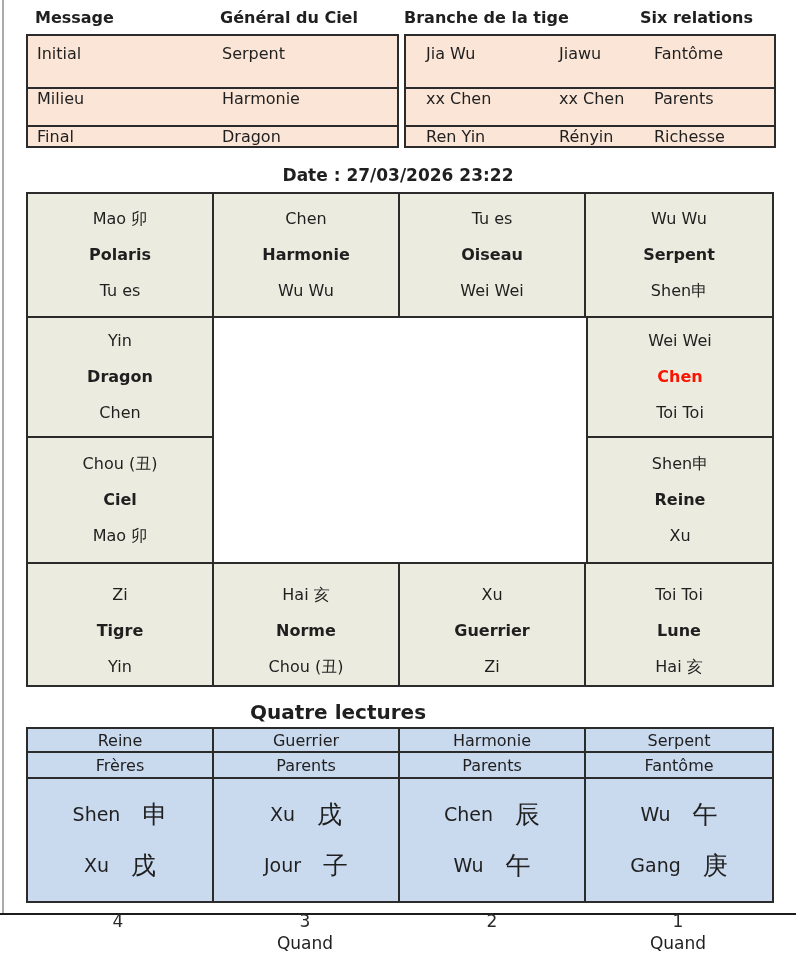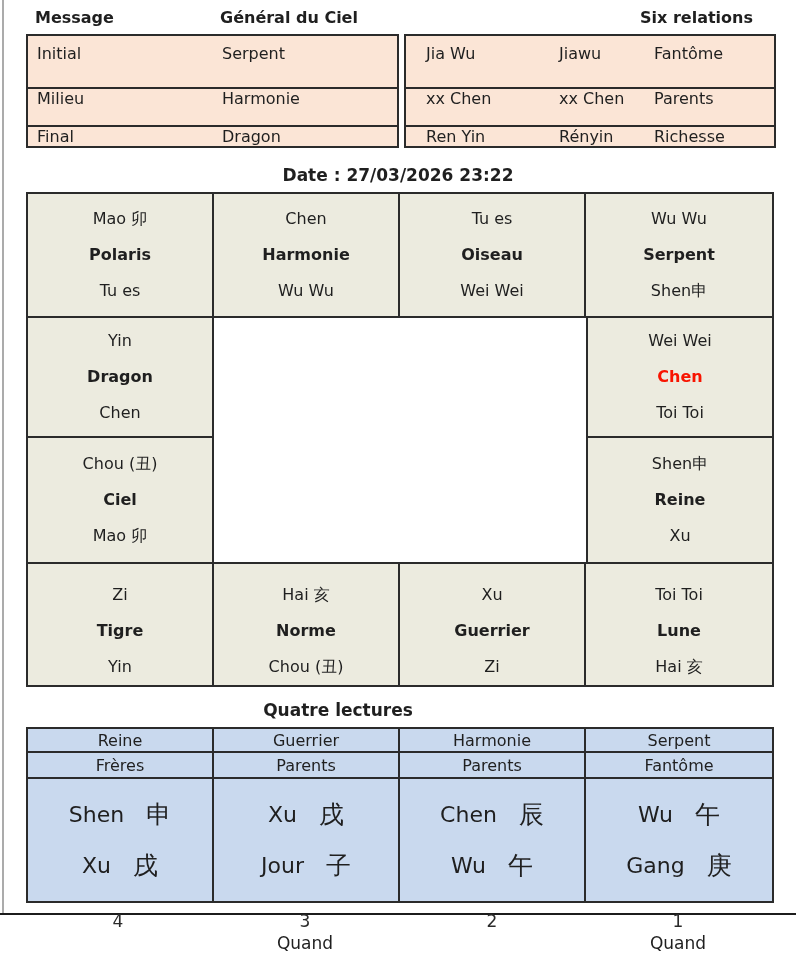--- a/index.html
+++ b/index.html
@@ -38,48 +38,49 @@
   .line.red-line{color:#f81400;}
   .bR{border-right:2px solid #2b2b2b;} .bB{border-bottom:2px solid #2b2b2b;}
   .bL{border-left:2px solid #2b2b2b;} .bT{border-top:2px solid #2b2b2b;justify-content:flex-end;}
   .gr1c1{grid-area:1/1;} .gr1c2{grid-area:1/2;} .gr1c3{grid-area:1/3;} .gr1c4{grid-area:1/4;}
   .gr2c1{grid-area:2/1;} .gr2c4{grid-area:2/4;}
   .gcenter{grid-area:2/2/4/4;background:#ffffff;}
   .gr3c1{grid-area:3/1;} .gr3c4{grid-area:3/4;}
   .gr4c1{grid-area:4/1;} .gr4c2{grid-area:4/2;} .gr4c3{grid-area:4/3;} .gr4c4{grid-area:4/4;}
 
   .lect-title{position:absolute;top:700px;left:0;width:676px;text-align:center;
-              font-size:17px;font-weight:bold;}
+              font-size:20px;font-weight:bold;}
 
   
   .ltable{position:absolute;left:26px;top:727px;width:748px;height:176px;
           border:2px solid #2b2b2b;background:#c9d9ee;box-sizing:border-box;
           display:grid;grid-template-columns:repeat(4,1fr);grid-template-rows:24px 26px 1fr;}
   .lcell{box-sizing:border-box;display:flex;align-items:center;justify-content:center;
          font-size:16px;white-space:nowrap;}
   .ltall{flex-direction:column;justify-content:center;gap:26px;}
   .lline{display:flex;align-items:center;justify-content:center;gap:22px;line-height:1;}
-  .lat{font-size:22px;}
+  .lat{font-size:19px;}
   .cjk{font-size:25px;font-family:"DejaVu Serif","Liberation Serif",serif;}
 
   
   .axis-line{position:absolute;left:0;top:913px;width:796px;height:2px;background:#1c1c1c;}
   .tick{position:absolute;top:911px;font-size:17px;transform:translateX(-50%);color:#2a2a2a;}
   .t4{left:118px;} .t3{left:305px;} .t2{left:492px;} .t1{left:678px;}
   .quand{position:absolute;top:933px;font-size:17px;transform:translateX(-50%);}
   .q3{left:305px;} .q1{left:678px;}
 </style>
 </head>
 <body>
 
 <div class="canvas">
   <div class="spine-left"></div>
 
   <div class="col-head ch1">Message</div>
   <div class="col-head ch2">Général du Ciel</div>
+  <div class="col-head ch3">Branche de la tige</div>
   <div class="col-head ch4">Six relations</div>
 
   <div class="ptable ptable-left">
     <div class="prow">
       <span class="pcell">Initial</span>
       <span class="pcell">Serpent</span>
     </div>
     <div class="prow">
       <span class="pcell">Milieu</span>
       <span class="pcell">Harmonie</span>

